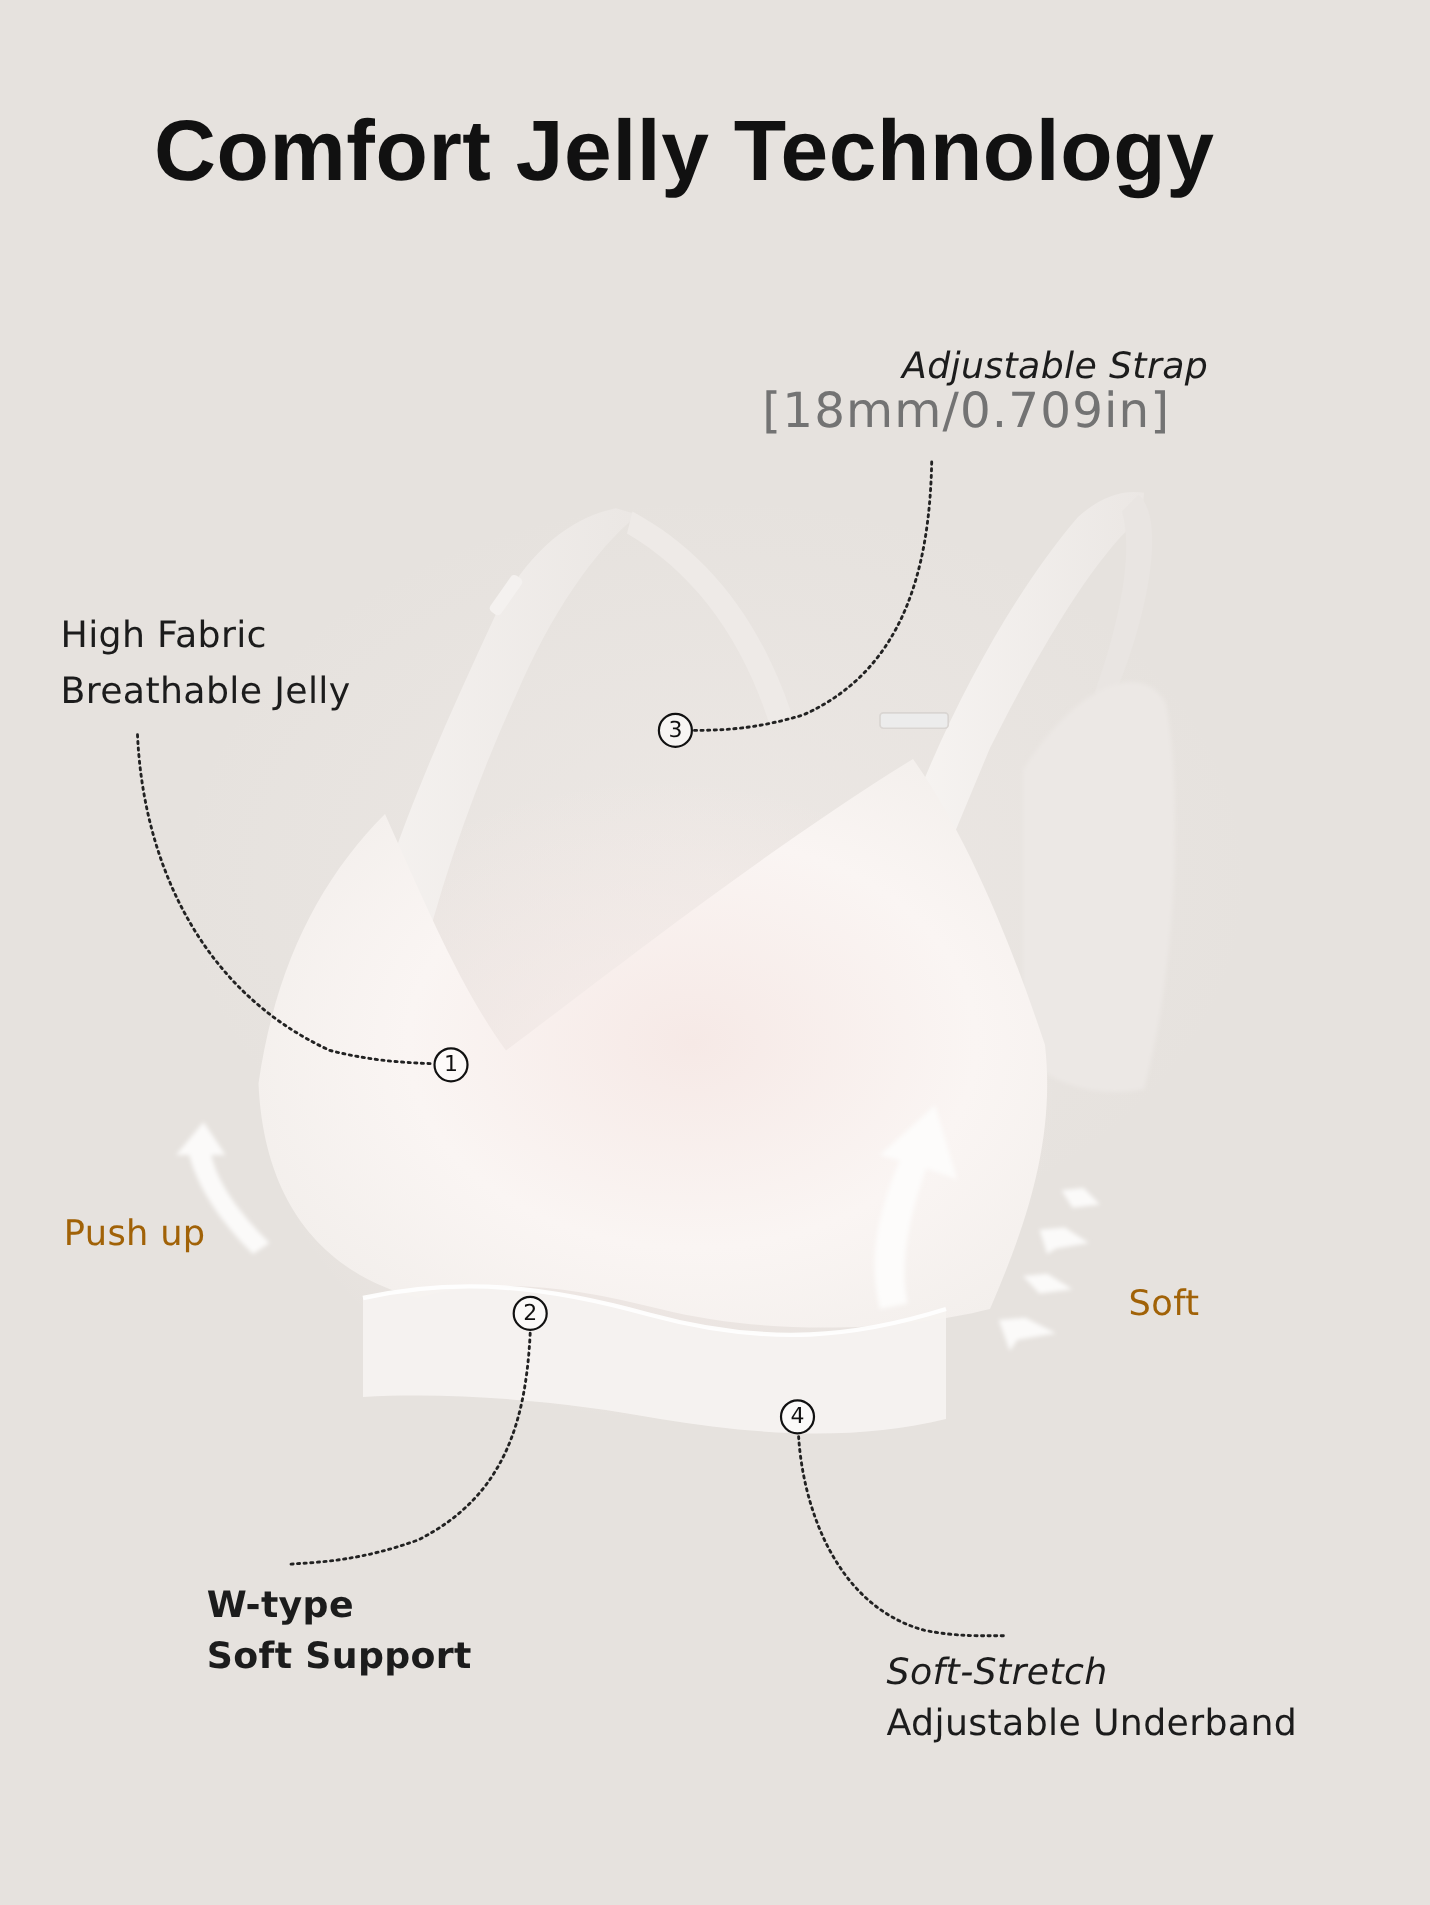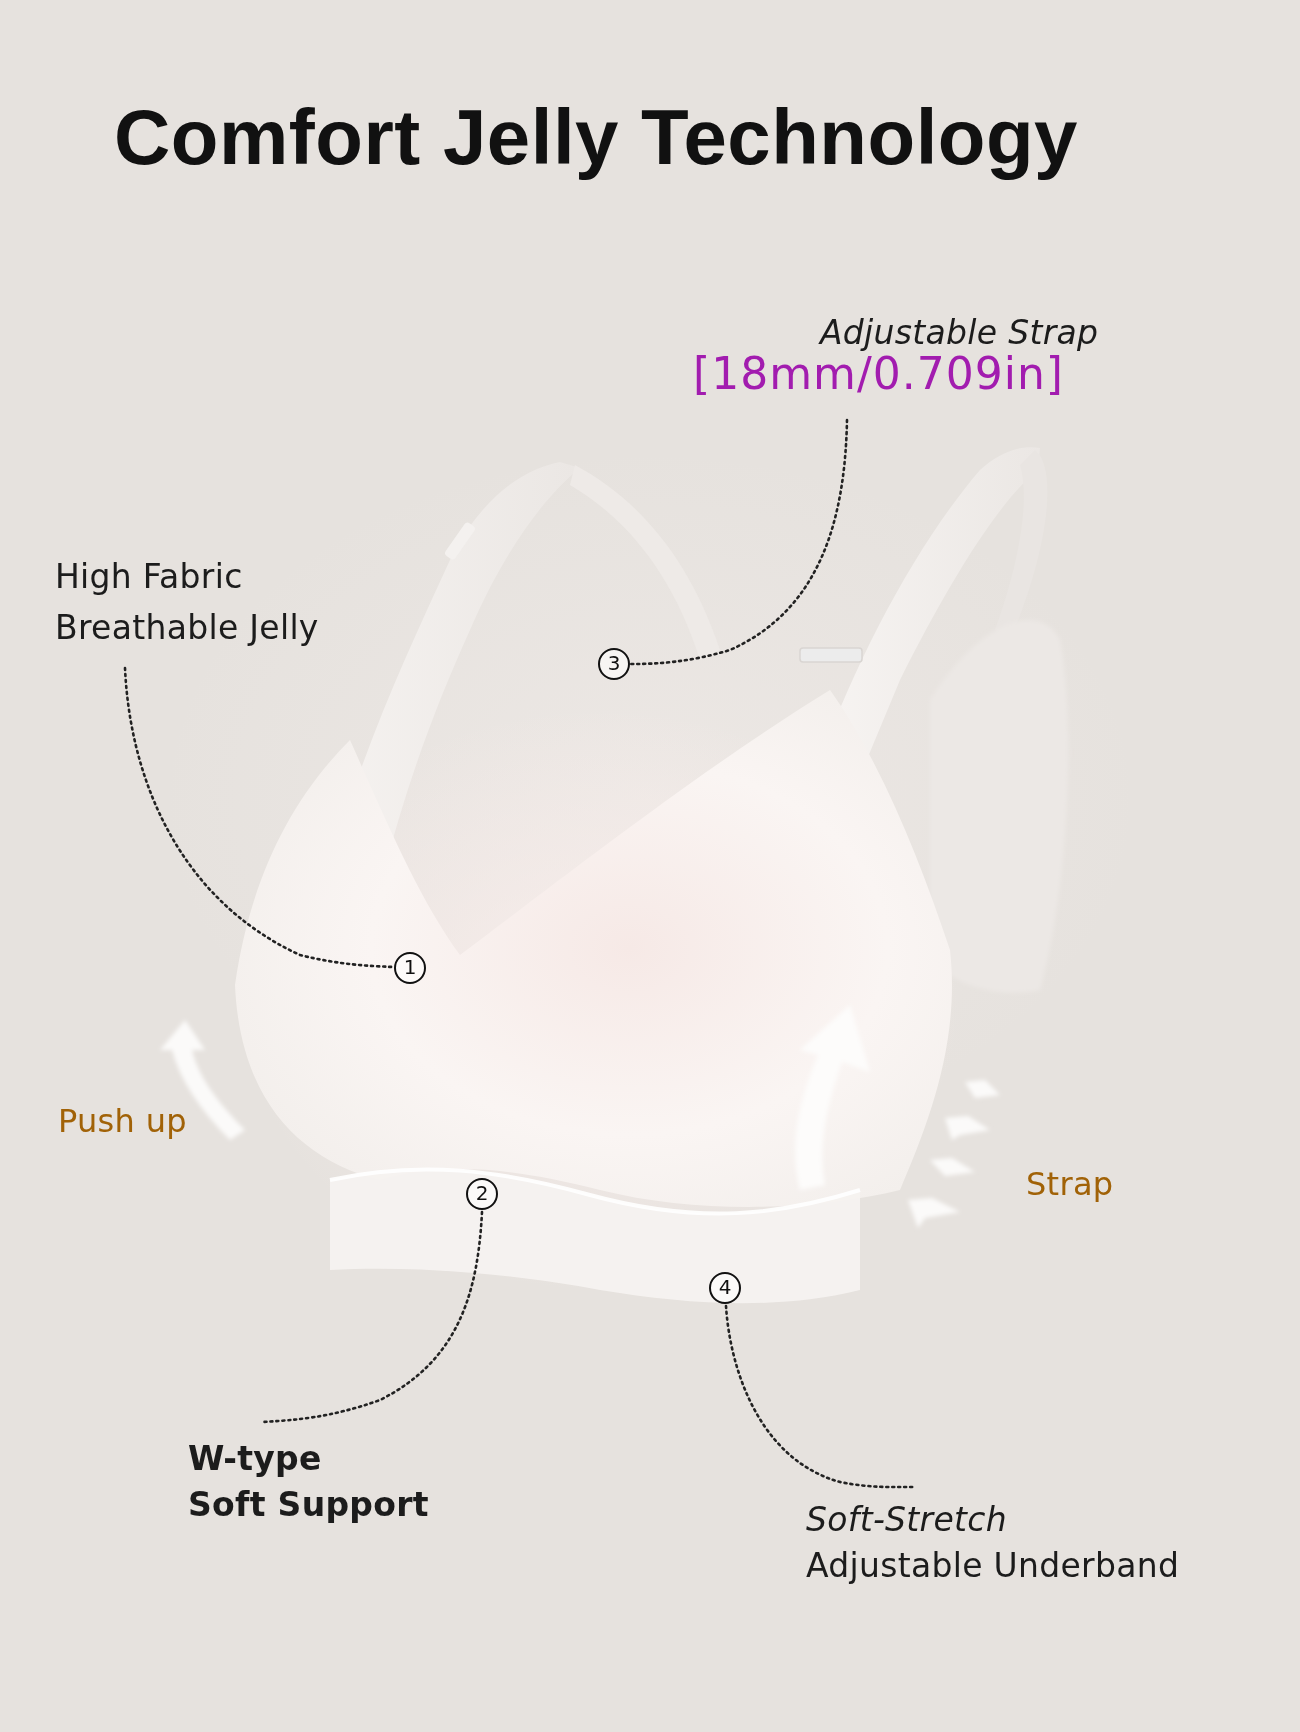--- a/index.html
+++ b/index.html
@@ -11,31 +11,31 @@
     }
     .bg-glow {
       position: absolute; inset: 0;
       background:
         radial-gradient(ellipse 520px 420px at 600px 1000px, rgba(250,238,236,0.9), rgba(230,226,222,0) 70%),
         radial-gradient(ellipse 700px 500px at 650px 800px, rgba(238,233,230,0.8), rgba(230,226,222,0) 70%);
     }
     .title {
       position: absolute; left: 0; width: 1192px; top: 92px;
       text-align: center; font-family: "Liberation Sans", sans-serif;
-      font-weight: bold; font-size: 78px; color: #111; letter-spacing: 0.5px;
+      font-weight: bold; font-size: 78px; color: #111; letter-spacing: 0.5px; padding-left: 26px;
     }
     .label {
       position: absolute; font-family: "DejaVu Sans", sans-serif;
       color: #1c1c1c; font-size: 33px; line-height: 51px; letter-spacing: 0.3px;
       white-space: nowrap;
     }
     .label.accent { color: #a16207; font-size: 32px; }
     .mono {
       position: absolute; font-family: "DejaVu Sans", sans-serif;
-      color: #a21caf; font-size: 44px; letter-spacing: 1px; white-space: nowrap;
+      color: #737373; font-size: 44px; letter-spacing: 1px; white-space: nowrap;
     }
     svg.art { position: absolute; left: 0; top: 0; }
     .marker {
       position: absolute; width: 32px; height: 32px; border: 2.5px solid #111;
       border-radius: 50%; box-sizing: border-box; background: rgba(255,255,255,0.6);
       font-family: "DejaVu Sans", sans-serif; font-size: 20px; line-height: 27px;
       text-align: center; color: #111;
     }
   </style>
 </head>
@@ -117,19 +117,19 @@
 <div class="marker" style="left:598px; top:648px;">3</div>
 <div class="marker" style="left:709px; top:1272px;">4</div>
 
 <div class="label" style="left:820px; top:307px;font-style:italic;">Adjustable Strap</div>
 <div class="mono" style="left:693px; top:348px;">[18mm/0.709in]</div>
 
 <div class="label" style="left:55px; top:551px;">High Fabric</div>
 <div class="label" style="left:55px; top:602px;">Breathable Jelly</div>
 
 <div class="label accent" style="left:58px; top:1096px;">Push up</div>
-<div class="label accent" style="left:1026px; top:1159px;">Strap</div>
+<div class="label accent" style="left:1026px; top:1159px;">Soft</div>
 
 <div class="label" style="left:188px; top:1433px;font-weight:bold;">W-type</div>
 <div class="label" style="left:188px; top:1479px;font-weight:bold;">Soft Support</div>
 
 <div class="label" style="left:806px; top:1494px;font-style:italic;">Soft-Stretch</div>
 <div class="label" style="left:806px; top:1540px;">Adjustable Underband</div>
 
 </body></html>

